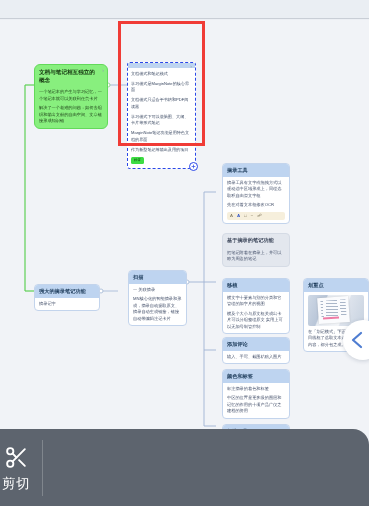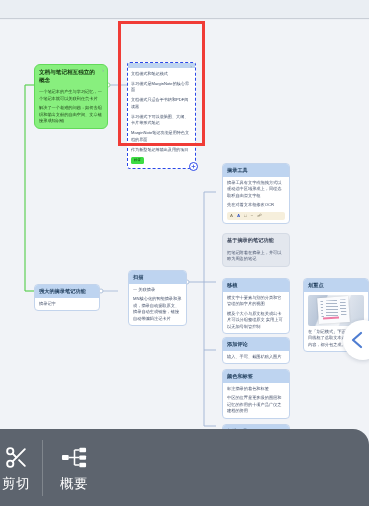--- a/index.html
+++ b/index.html
@@ -507,32 +507,20 @@
             <line x1="8.12" y1="8.12" x2="12" y2="12"></line>
           </svg>
         </span>
         <span class="tb-label">剪切</span>
       </div>
 
       <div class="tb-sep"></div>
 
 
 
-      <div class="tb-item">
-        <span class="tb-ico">
-          <svg width="27" height="25" viewBox="0 0 28 24">
-            <rect x="1" y="9.5" width="7" height="5" rx="1" fill="#ffffff"></rect>
-            <rect x="19" y="2" width="7" height="4.5" rx="1" fill="#ffffff"></rect>
-            <rect x="19" y="9.8" width="7" height="4.5" rx="1" fill="#ffffff"></rect>
-            <rect x="19" y="17.5" width="7" height="4.5" rx="1" fill="#ffffff"></rect>
-            <path d="M8 12 h6 M14 4.3 v15.4 M14 4.3 h5 M14 12 h5 M14 19.7 h5" stroke="#ffffff" stroke-width="1.6" fill="none"></path>
-          </svg>
-        </span>
-        <span class="tb-label">概要</span>
-      </div>
 
 
 
     </div>
 
     <div id="close-button">
       
     </div>
   </div>
 

